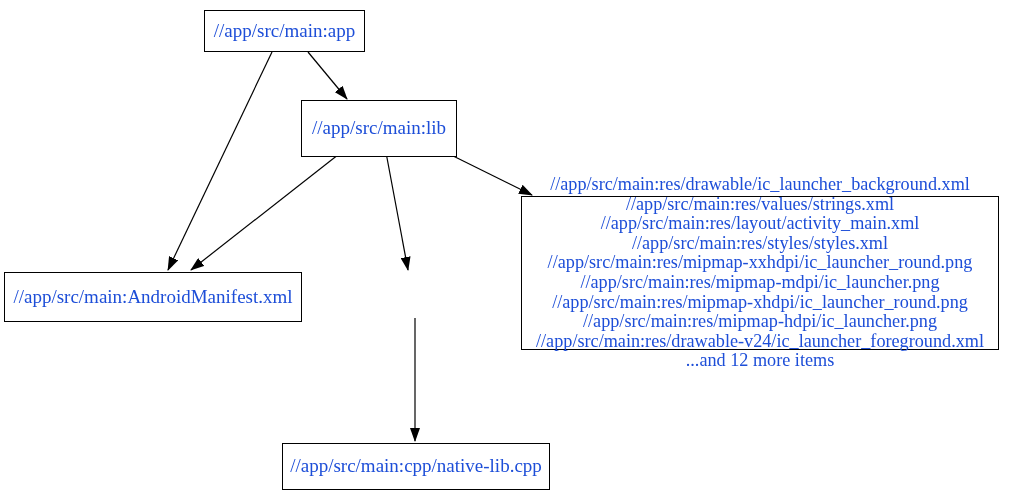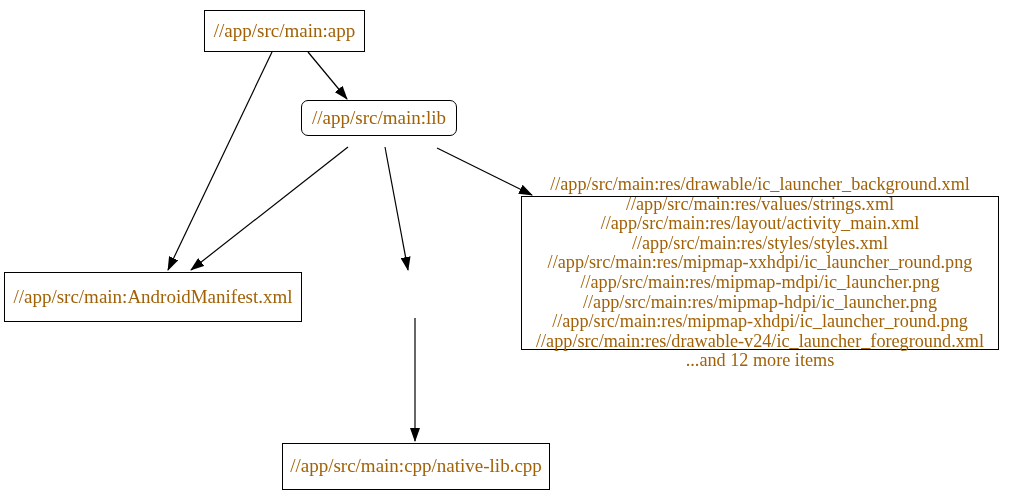--- a/index.html
+++ b/index.html
@@ -6,21 +6,21 @@
     margin: 0;
     padding: 0;
     background: #ffffff;
   }
   .graph-canvas {
     position: relative;
     width: 1018px;
     height: 496px;
     background: #ffffff;
     font-family: "Liberation Serif", serif;
-    color: #a16207;
+    color: #1d4ed8;
     overflow: hidden;
   }
   .edge-layer {
     position: absolute;
     left: 0;
     top: 0;
     width: 1018px;
     height: 496px;
   }
   .edge-layer line {
@@ -40,21 +40,21 @@
     white-space: nowrap;
     text-align: center;
   }
   .node.multiline {
     flex-direction: column;
     justify-content: center;
     font-size: 18.2px;
     line-height: 19.6px;
   }
   #node-app      { left: 204px; top: 10px;  width: 161px; height: 42px; }
-  #node-lib      { left: 301px; top: 100px; width: 156px; height: 36px; border-radius: 7px; }
+  #node-lib      { left: 301px; top: 100px; width: 156px; height: 57px; }
   #node-manifest { left: 4px;   top: 272px; width: 298px; height: 50px; }
   #node-jni      { left: 325px; top: 272px; width: 180px; height: 46px; }
   #node-res      { left: 521px; top: 196px; width: 478px; height: 154px; }
   #node-native   { left: 282px; top: 443px; width: 268px; height: 47px; text-align: center; }
 </style>
 </head>
 <body>
 
 <div class="graph-canvas">
 
@@ -85,22 +85,22 @@
   </div>
 
 
   <div class="node multiline" id="node-res">
     <div>//app/src/main:res/drawable/ic_launcher_background.xml</div>
     <div>//app/src/main:res/values/strings.xml</div>
     <div>//app/src/main:res/layout/activity_main.xml</div>
     <div>//app/src/main:res/styles/styles.xml</div>
     <div>//app/src/main:res/mipmap-xxhdpi/ic_launcher_round.png</div>
     <div>//app/src/main:res/mipmap-mdpi/ic_launcher.png</div>
+    <div>//app/src/main:res/mipmap-xhdpi/ic_launcher_round.png</div>
     <div>//app/src/main:res/mipmap-hdpi/ic_launcher.png</div>
-    <div>//app/src/main:res/mipmap-xhdpi/ic_launcher_round.png</div>
     <div>//app/src/main:res/drawable-v24/ic_launcher_foreground.xml</div>
     <div>...and 12 more items</div>
   </div>
 
   <div class="node" id="node-native">
     <span>//app/src/main:cpp/native-lib.cpp</span>
   </div>
 
 </div>
 

